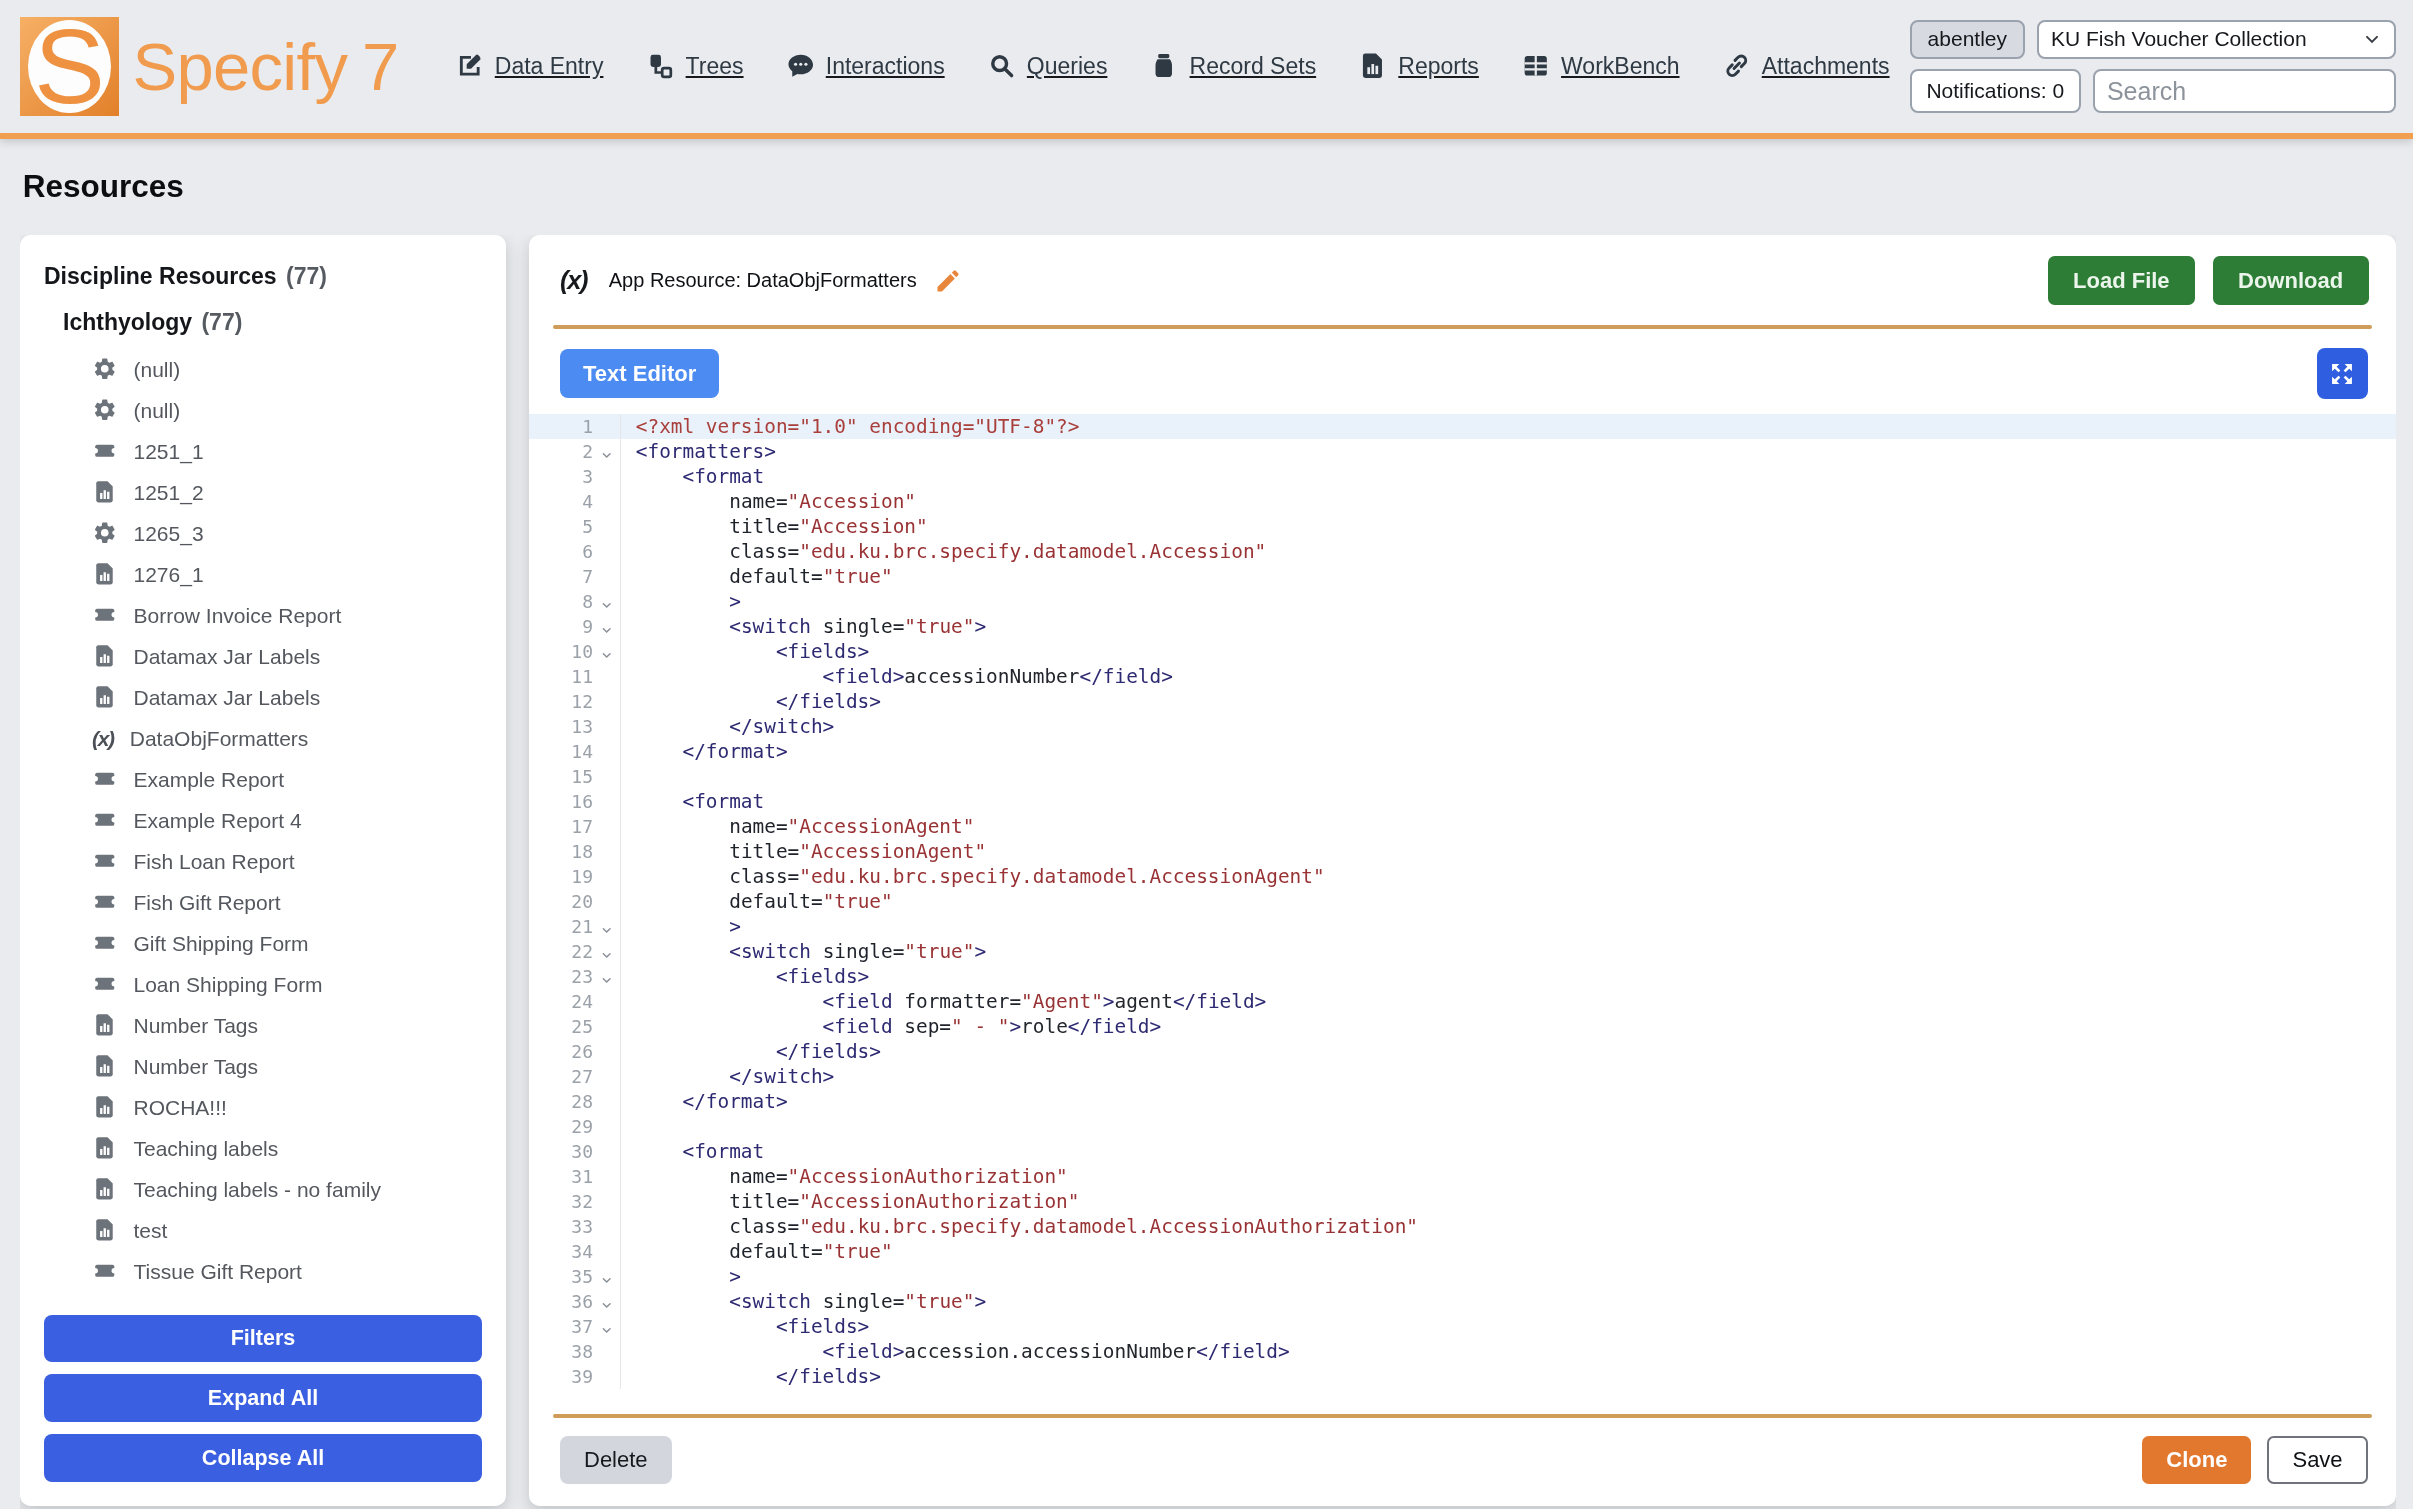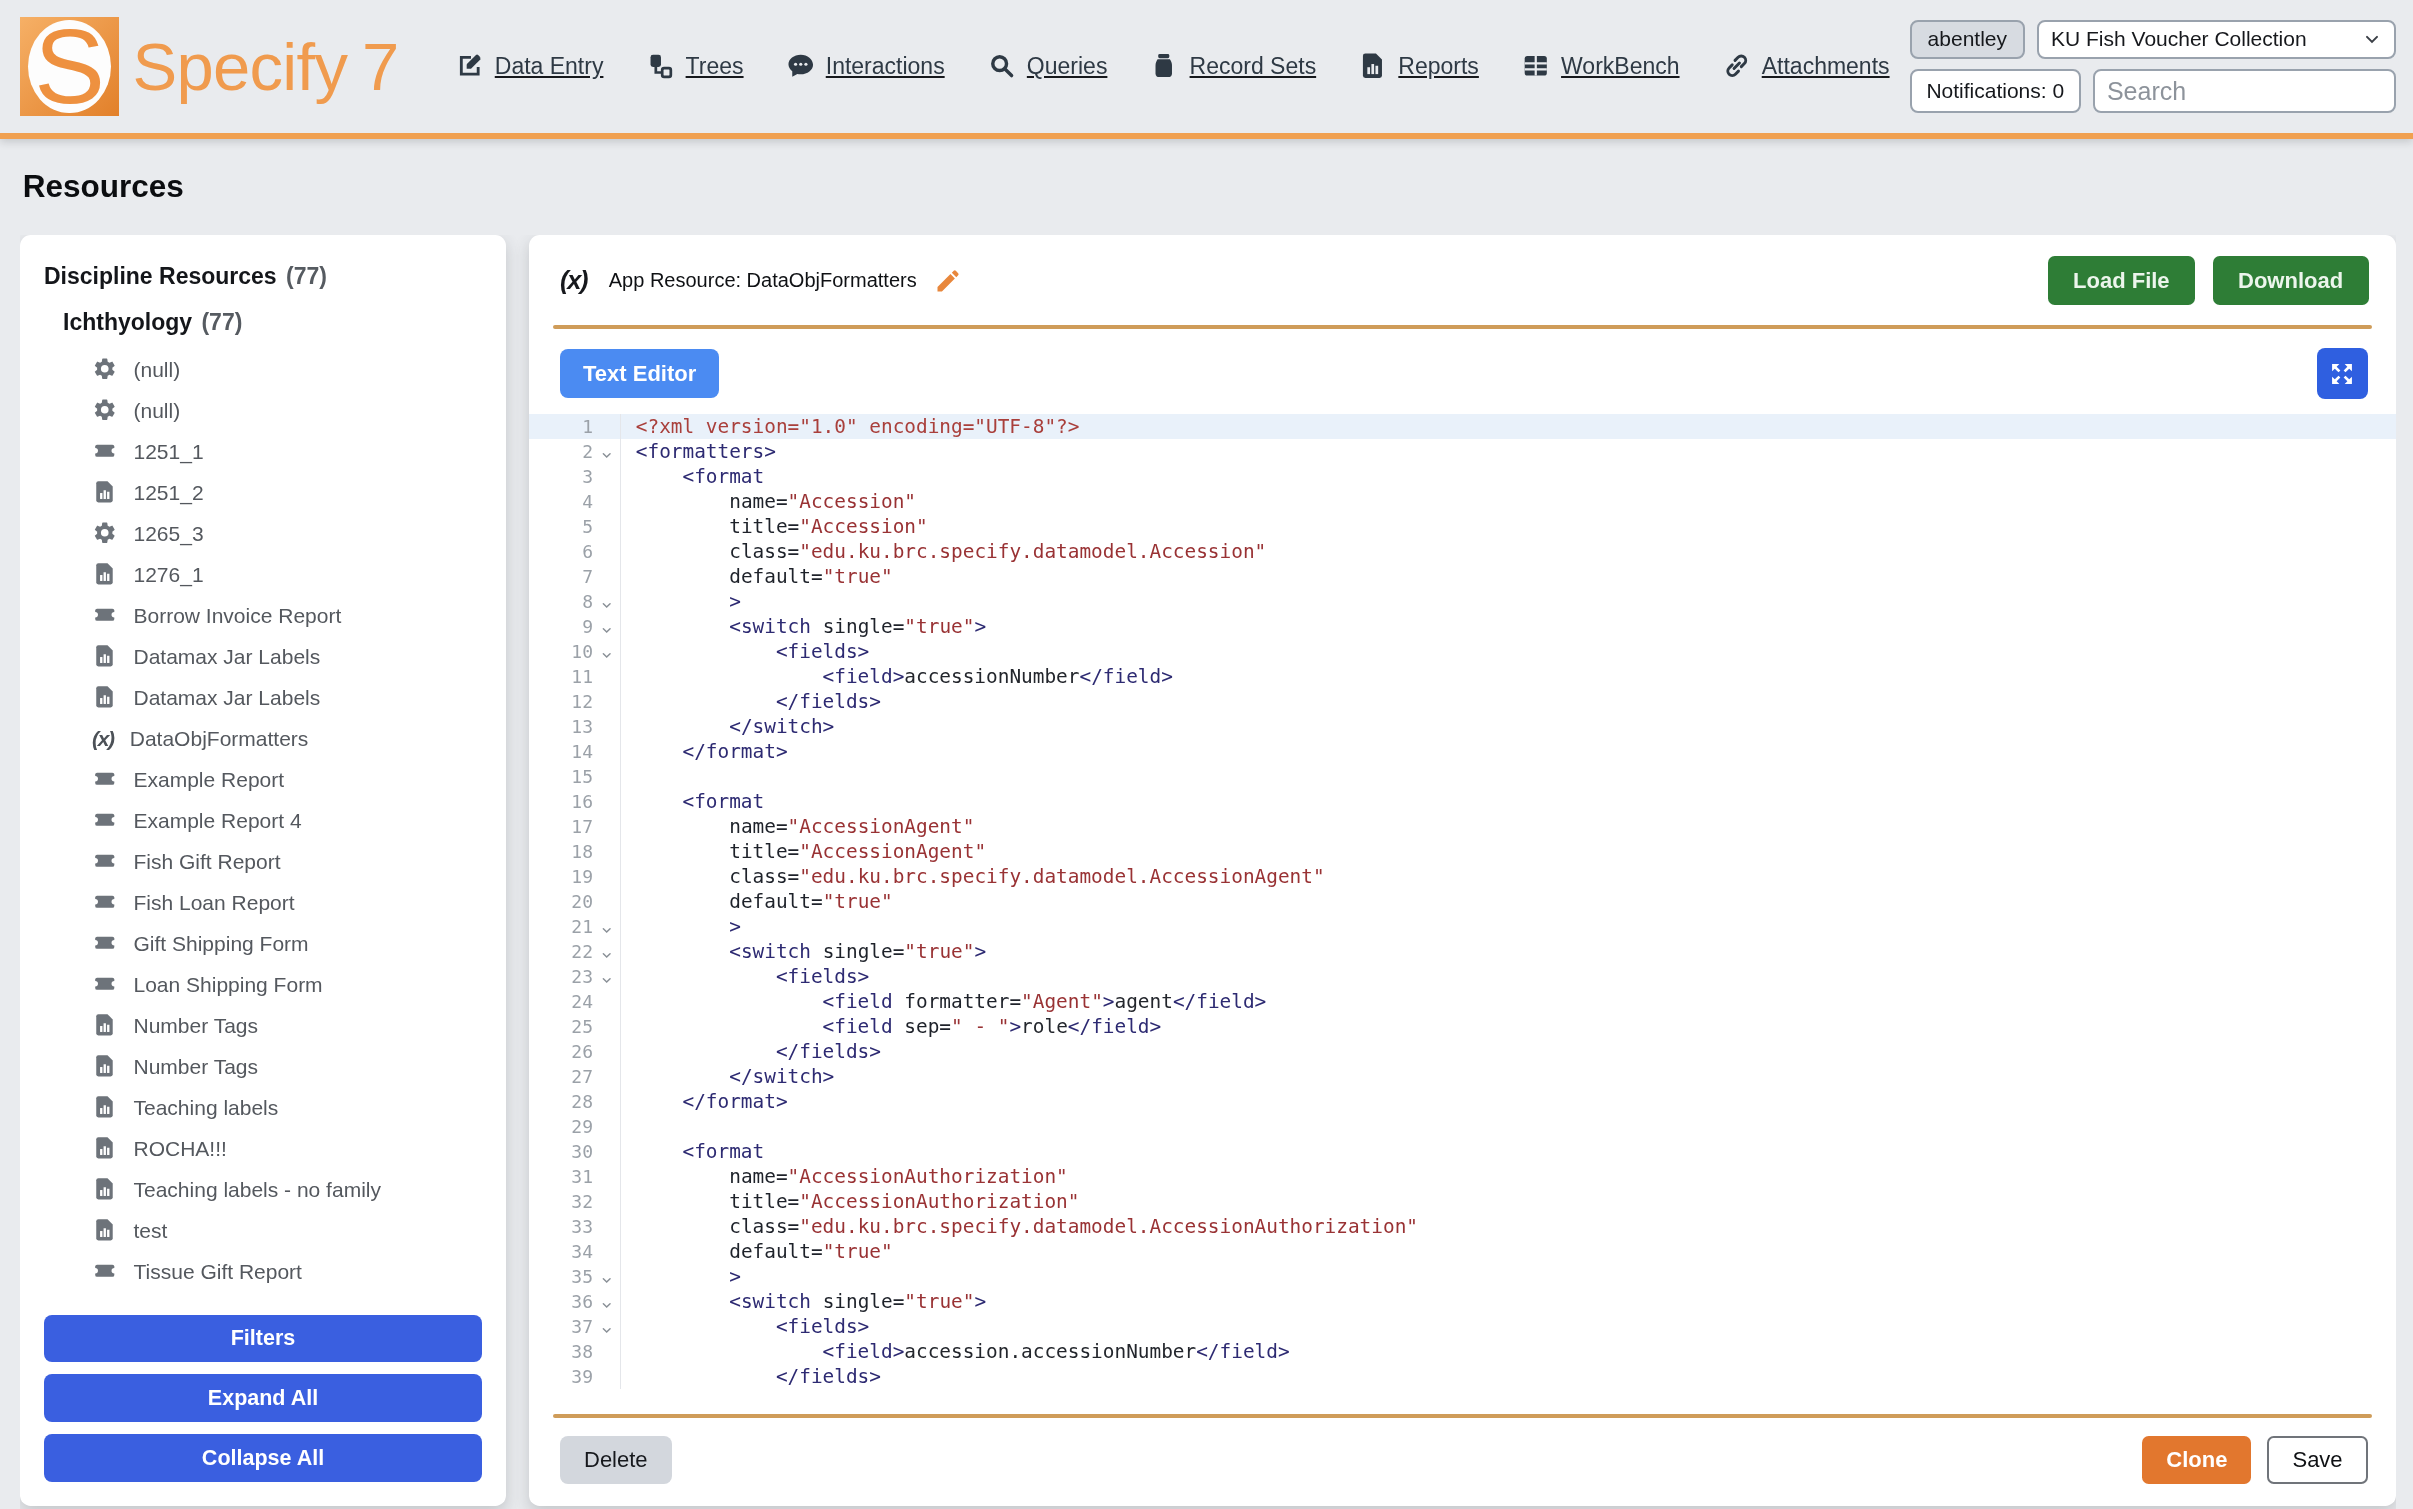--- a/index.html
+++ b/index.html
@@ -341,36 +341,36 @@
                   <circle cx="21" cy="12" r="2.6" fill="#ffffff"></circle>
                 </svg></span>
               <span class="resource-label">Example Report 4</span>
             </li>
             <li class="resource-item">
               <span><svg viewBox="0 0 24 24">
                   <rect x="3" y="6.3" width="18" height="11.4" rx="1.8" fill="currentColor"></rect>
                   <circle cx="3" cy="12" r="2.6" fill="#ffffff"></circle>
                   <circle cx="21" cy="12" r="2.6" fill="#ffffff"></circle>
                 </svg></span>
+              <span class="resource-label">Fish Loan Report</span>
+            </li>
+            <li class="resource-item">
+              <span><svg viewBox="0 0 24 24">
+                  <rect x="3" y="6.3" width="18" height="11.4" rx="1.8" fill="currentColor"></rect>
+                  <circle cx="3" cy="12" r="2.6" fill="#ffffff"></circle>
+                  <circle cx="21" cy="12" r="2.6" fill="#ffffff"></circle>
+                </svg></span>
               <span class="resource-label">Fish Gift Report</span>
             </li>
             <li class="resource-item">
               <span><svg viewBox="0 0 24 24">
                   <rect x="3" y="6.3" width="18" height="11.4" rx="1.8" fill="currentColor"></rect>
                   <circle cx="3" cy="12" r="2.6" fill="#ffffff"></circle>
                   <circle cx="21" cy="12" r="2.6" fill="#ffffff"></circle>
                 </svg></span>
-              <span class="resource-label">Fish Loan Report</span>
-            </li>
-            <li class="resource-item">
-              <span><svg viewBox="0 0 24 24">
-                  <rect x="3" y="6.3" width="18" height="11.4" rx="1.8" fill="currentColor"></rect>
-                  <circle cx="3" cy="12" r="2.6" fill="#ffffff"></circle>
-                  <circle cx="21" cy="12" r="2.6" fill="#ffffff"></circle>
-                </svg></span>
               <span class="resource-label">Gift Shipping Form</span>
             </li>
             <li class="resource-item">
               <span><svg viewBox="0 0 24 24">
                   <rect x="3" y="6.3" width="18" height="11.4" rx="1.8" fill="currentColor"></rect>
                   <circle cx="3" cy="12" r="2.6" fill="#ffffff"></circle>
                   <circle cx="21" cy="12" r="2.6" fill="#ffffff"></circle>
                 </svg></span>
               <span class="resource-label">Loan Shipping Form</span>
             </li>
@@ -392,30 +392,30 @@
                 </svg></span>
               <span class="resource-label">Number Tags</span>
             </li>
             <li class="resource-item">
               <span><svg viewBox="0 0 24 24">
                   <path fill="currentColor" d="M6 2h8.6L19.5 7v13a2 2 0 0 1-2 2H6a2 2 0 0 1-2-2V4a2 2 0 0 1 2-2z"></path>
                   <rect x="7.6" y="13.2" width="2.2" height="5.6" fill="#ffffff"></rect>
                   <rect x="10.9" y="10.6" width="2.2" height="8.2" fill="#ffffff"></rect>
                   <rect x="14.2" y="12" width="2.2" height="6.8" fill="#ffffff"></rect>
                 </svg></span>
+              <span class="resource-label">ROCHA!!!</span>
+            </li>
+            <li class="resource-item">
+              <span><svg viewBox="0 0 24 24">
+                  <path fill="currentColor" d="M6 2h8.6L19.5 7v13a2 2 0 0 1-2 2H6a2 2 0 0 1-2-2V4a2 2 0 0 1 2-2z"></path>
+                  <rect x="7.6" y="13.2" width="2.2" height="5.6" fill="#ffffff"></rect>
+                  <rect x="10.9" y="10.6" width="2.2" height="8.2" fill="#ffffff"></rect>
+                  <rect x="14.2" y="12" width="2.2" height="6.8" fill="#ffffff"></rect>
+                </svg></span>
               <span class="resource-label">Teaching labels</span>
-            </li>
-            <li class="resource-item">
-              <span><svg viewBox="0 0 24 24">
-                  <path fill="currentColor" d="M6 2h8.6L19.5 7v13a2 2 0 0 1-2 2H6a2 2 0 0 1-2-2V4a2 2 0 0 1 2-2z"></path>
-                  <rect x="7.6" y="13.2" width="2.2" height="5.6" fill="#ffffff"></rect>
-                  <rect x="10.9" y="10.6" width="2.2" height="8.2" fill="#ffffff"></rect>
-                  <rect x="14.2" y="12" width="2.2" height="6.8" fill="#ffffff"></rect>
-                </svg></span>
-              <span class="resource-label">ROCHA!!!</span>
             </li>
             <li class="resource-item">
               <span><svg viewBox="0 0 24 24">
                   <path fill="currentColor" d="M6 2h8.6L19.5 7v13a2 2 0 0 1-2 2H6a2 2 0 0 1-2-2V4a2 2 0 0 1 2-2z"></path>
                   <rect x="7.6" y="13.2" width="2.2" height="5.6" fill="#ffffff"></rect>
                   <rect x="10.9" y="10.6" width="2.2" height="8.2" fill="#ffffff"></rect>
                   <rect x="14.2" y="12" width="2.2" height="6.8" fill="#ffffff"></rect>
                 </svg></span>
               <span class="resource-label">Teaching labels - no family</span>
             </li>

